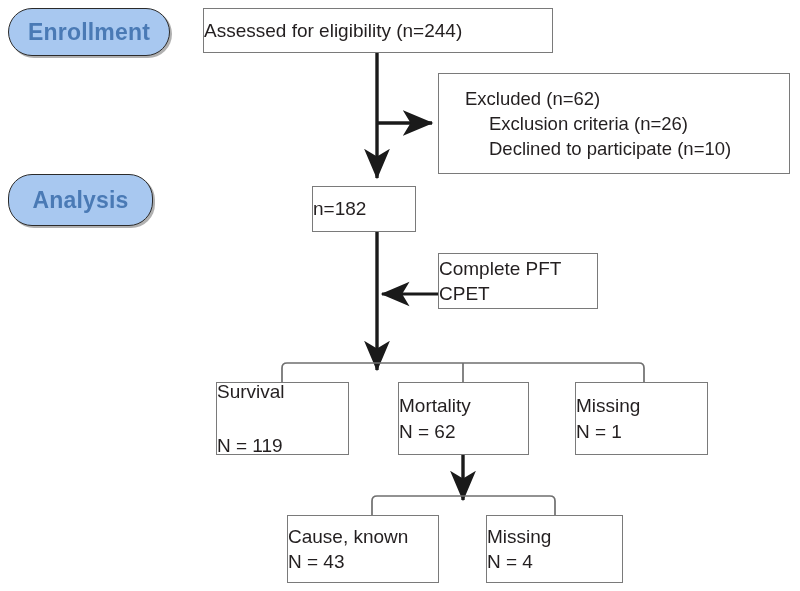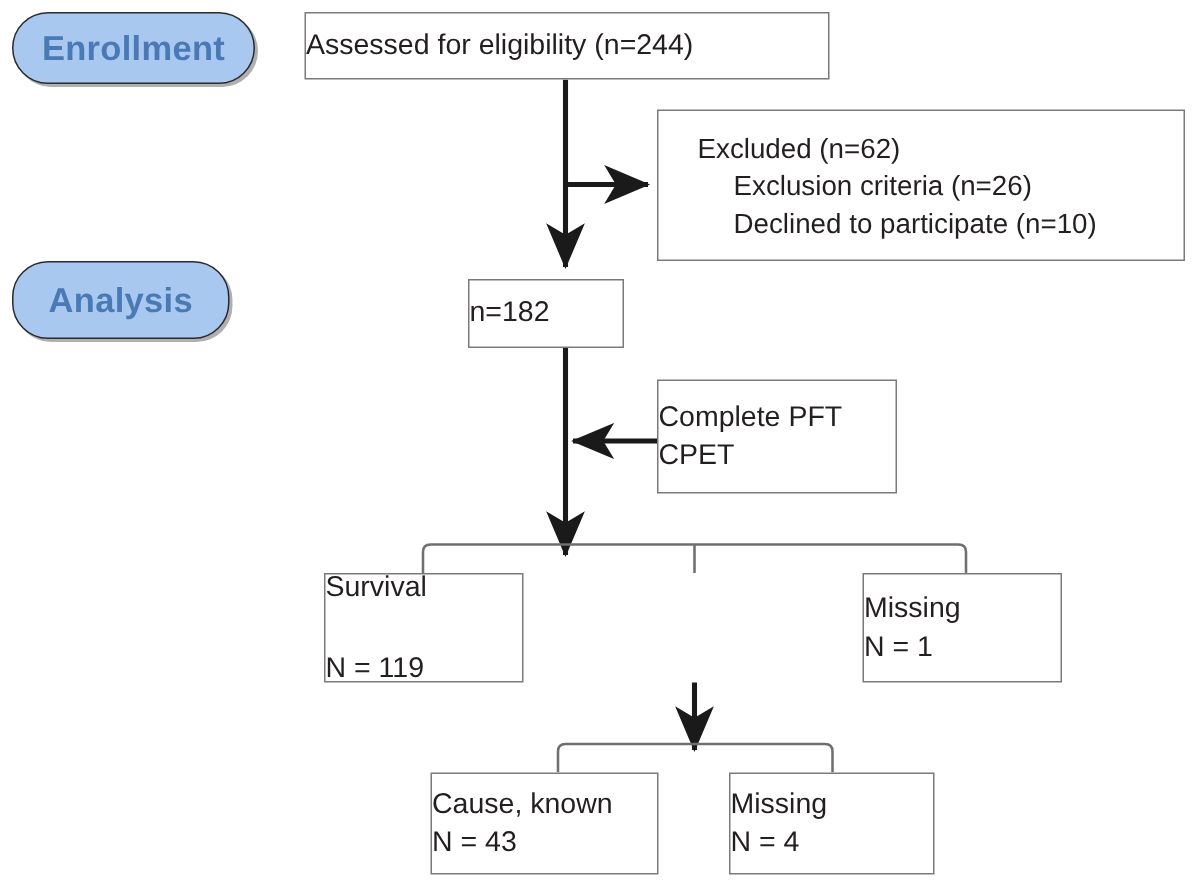--- a/index.html
+++ b/index.html
@@ -120,30 +120,34 @@
   <div class="node left-align" style="left:438px; top:73px; width:352px; height:101px;">
     <span class="ln">Excluded (n=62)</span>
     <span class="ln indent">Exclusion criteria (n=26)</span>
     <span class="ln indent">Declined to participate (n=10)</span>
   </div>
 
   <div class="node" style="left:312px; top:186px; width:104px; height:46px;">
     <span class="ln">n=182</span>
   </div>
 
-  <div class="node" style="left:438px; top:253px; width:160px; height:76px;">
+  <div class="node" style="left:438px; top:253px; width:160px; height:56px;">
     <span class="ln">Complete PFT</span>
     <span class="ln">CPET</span>
   </div>
 
   <div class="node" style="left:216px; top:382px; width:133px; height:73px;gap:28px;">
     <span class="ln">Survival</span>
     <span class="ln">N = 119</span>
   </div>
 
+  <div class="node" style="left:398px; top:382px; width:131px; height:73px;">
+    <span class="ln">Mortality</span>
+    <span class="ln">N = 62</span>
+  </div>
 
   <div class="node" style="left:575px; top:382px; width:133px; height:73px;">
     <span class="ln">Missing</span>
     <span class="ln">N = 1</span>
   </div>
 
   <div class="node" style="left:287px; top:515px; width:152px; height:68px;">
     <span class="ln">Cause, known</span>
     <span class="ln">N = 43</span>
   </div>

